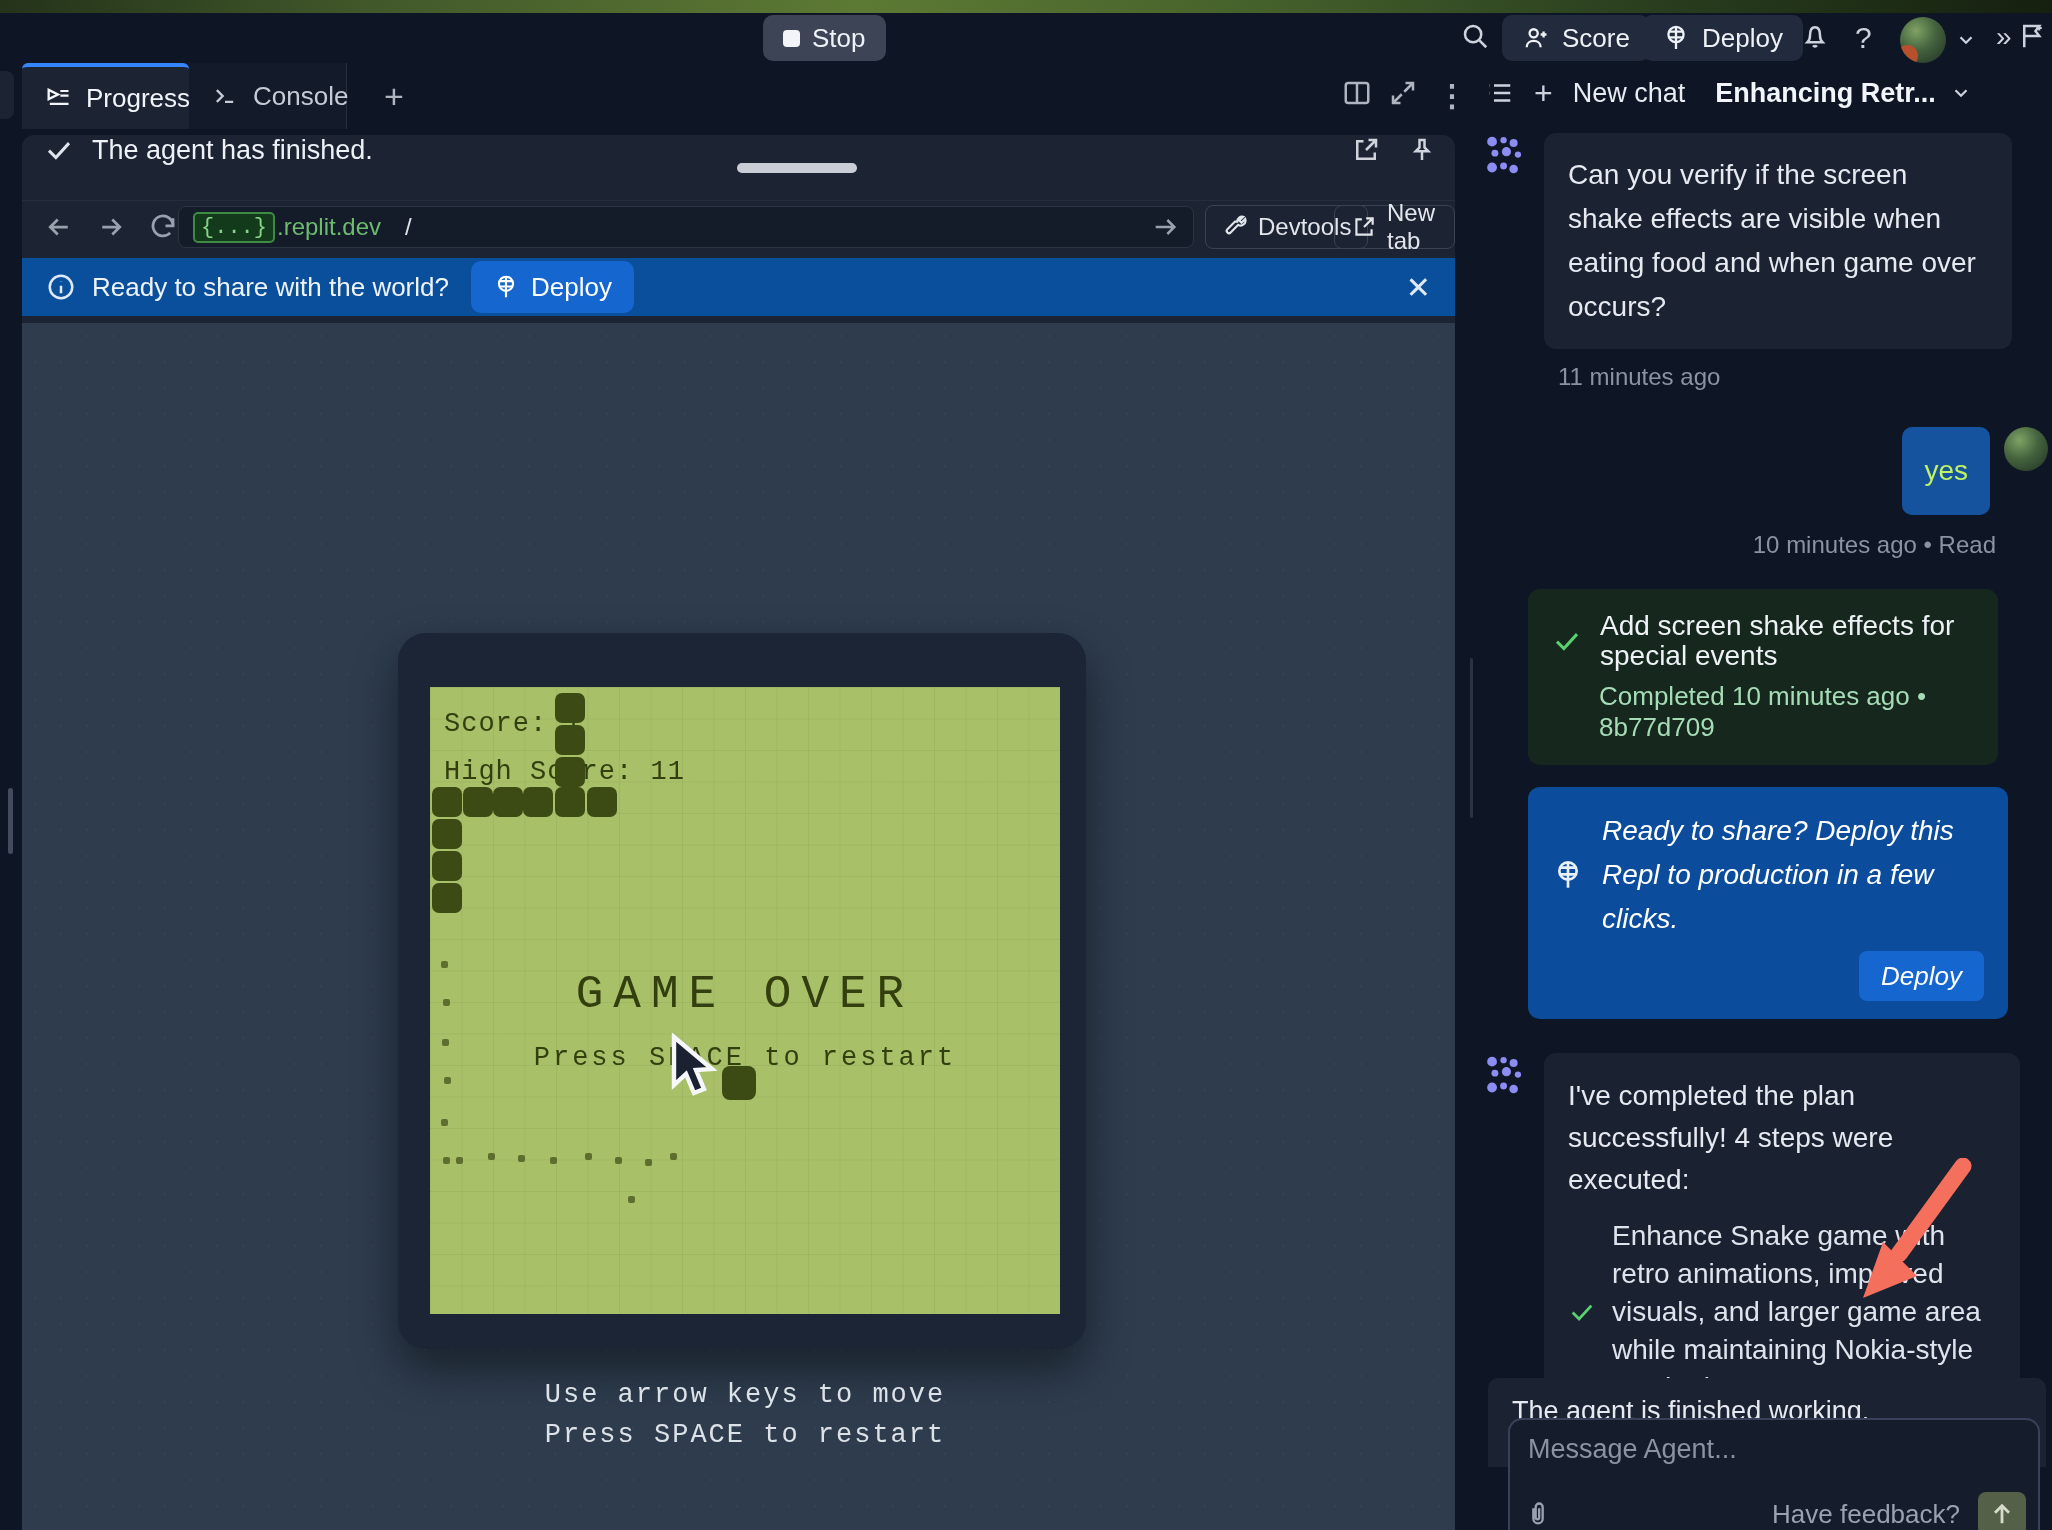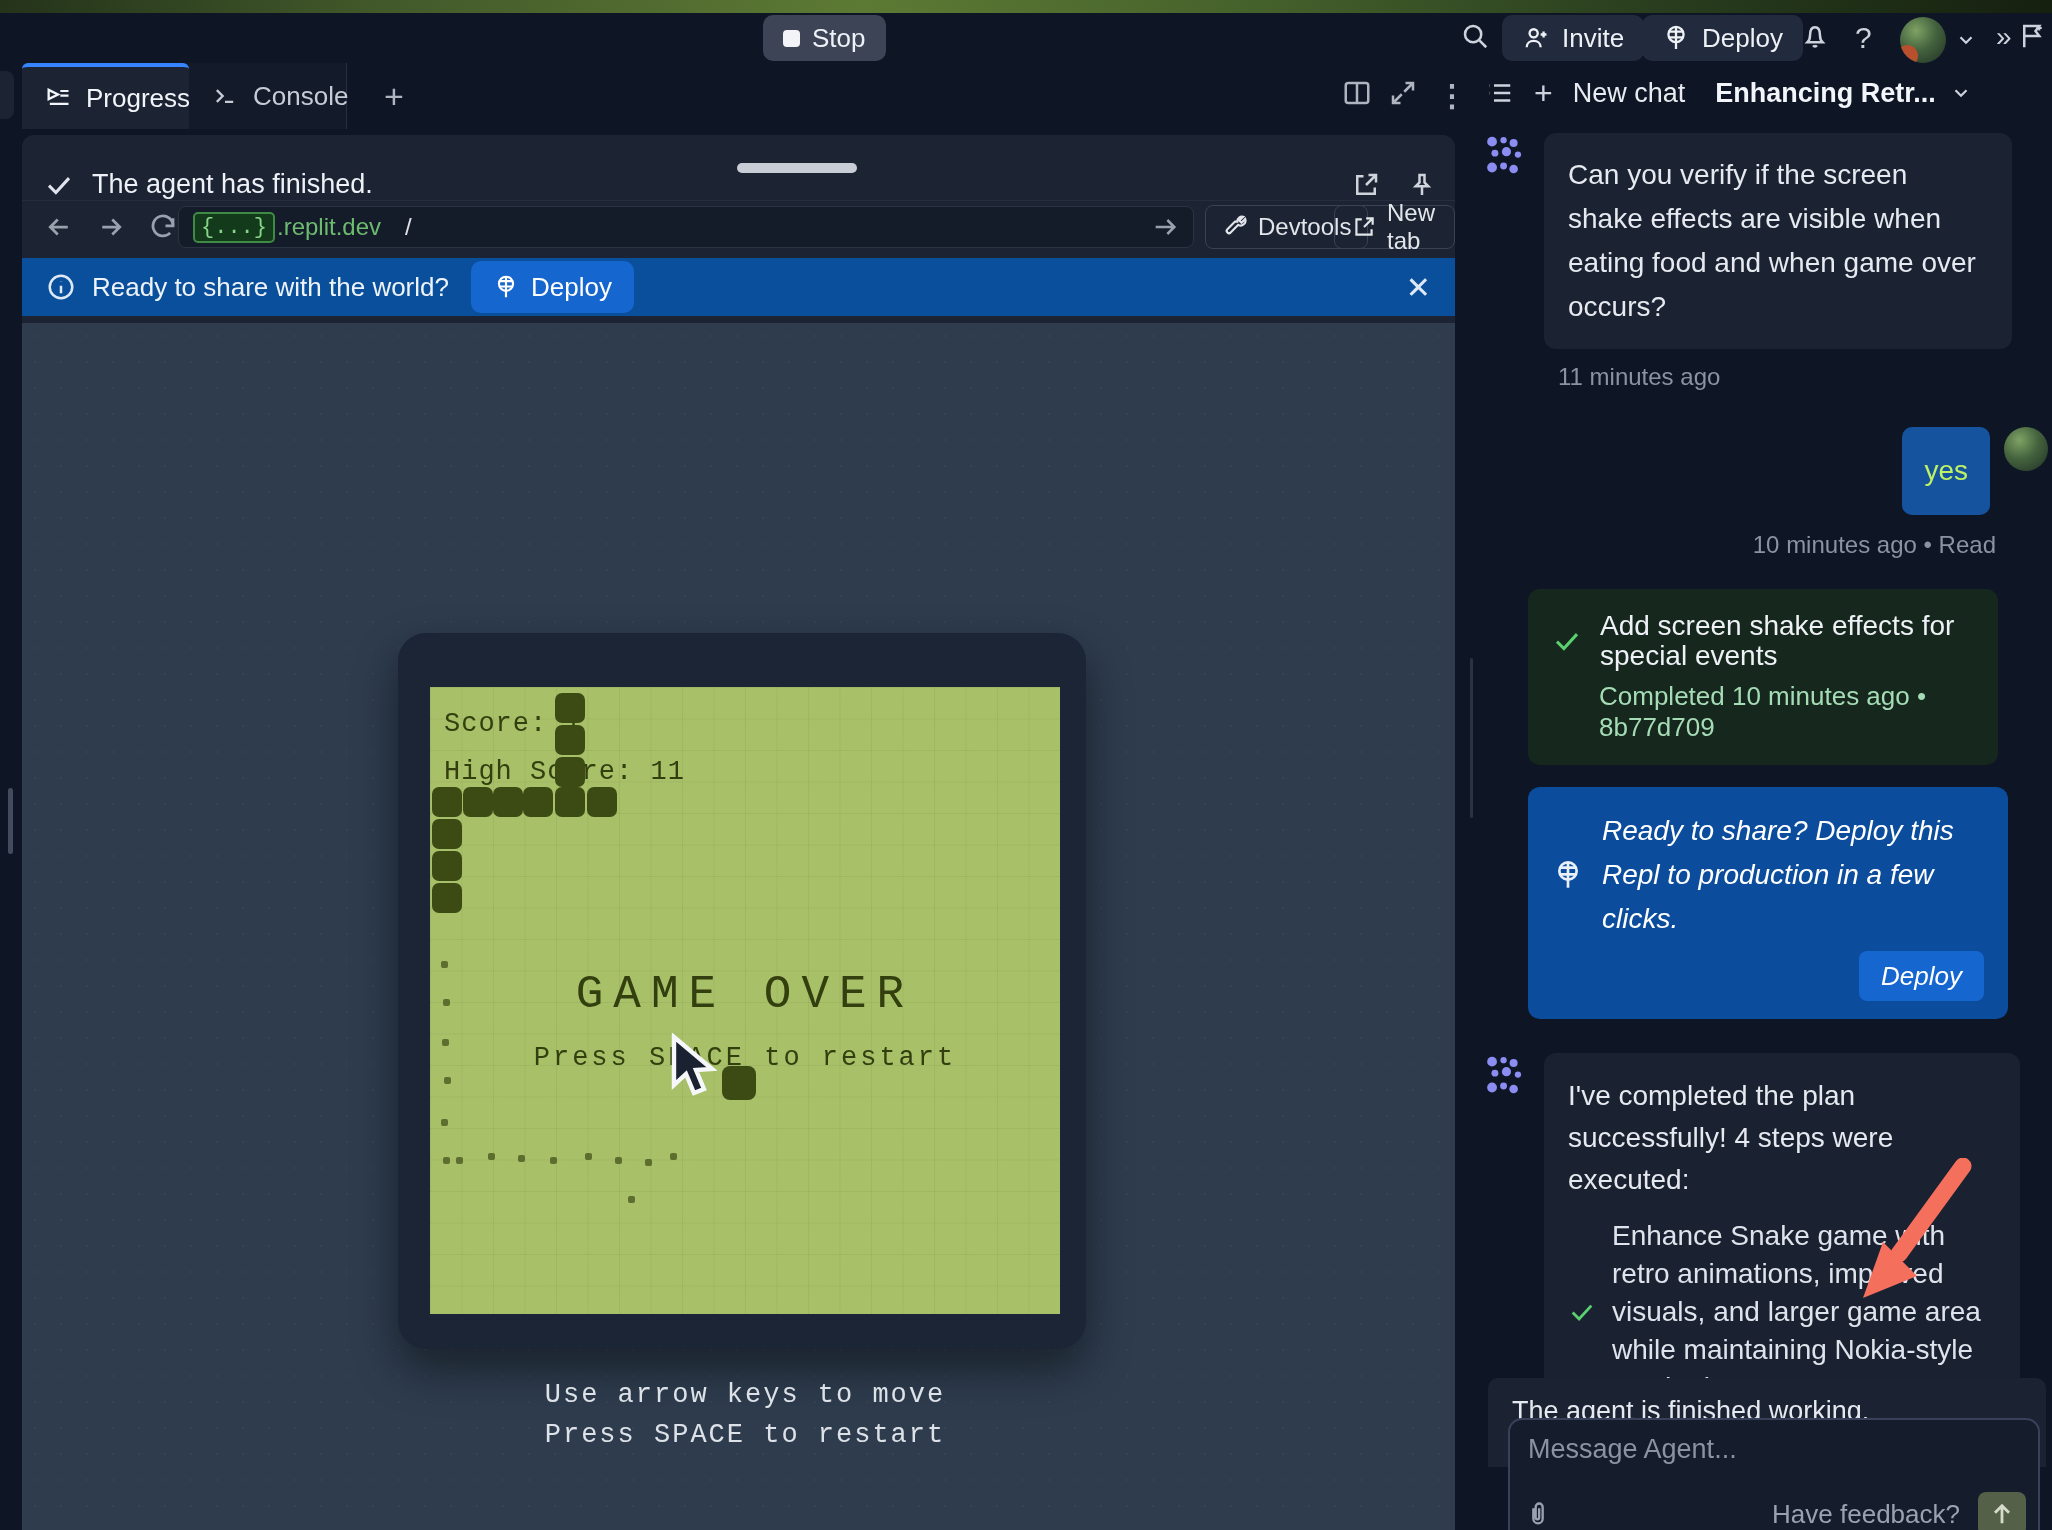--- a/index.html
+++ b/index.html
@@ -37,21 +37,21 @@
   #tab-console { left:167px; width:158px; background:#131a29; border-right:1px solid #27303f; }
   #tab-add { left:340px; width:56px; color:#aeb4c0; }
   #left-rail { position:absolute; left:0; top:63px; width:20px; height:1467px; background:#0e1525; }
   #left-rail .nub { position:absolute; left:0; top:8px; width:14px; height:48px; background:#1c2333; border-radius:0 8px 8px 0; }
   #left-rail .grip { position:absolute; left:8px; top:725px; width:5px; height:66px; border-radius:3px; background:#434c5e; }
   .pane-icons { position:absolute; top:78px; color:#aeb4c0; cursor:pointer; }
 
   
   #pane { position:absolute; left:22px; top:135px; width:1433px; height:1395px;
     background:#1c2333; border-radius:12px 12px 0 0; overflow:hidden; }
-  #agent-bar { position:relative; height:66px; display:flex; align-items:flex-end;
+  #agent-bar { position:relative; height:66px; display:flex; align-items:flex-start;
     border-bottom:1px solid #252e3e; }
   #agent-bar .check { color:#dfe4ec; margin-left:22px; }
   #agent-bar .txt { margin-left:18px; font-size:27px; color:#eef1f6; }
   #agent-bar .grab { position:absolute; left:715px; top:28px; width:120px; height:10px;
     border-radius:5px; background:#c9ced6; cursor:grab; }
   #agent-bar .right-icos { position:absolute; right:18px; display:flex; gap:26px; color:#cfd4dc; }
 
   #url-row { position:relative; height:52px; display:flex; align-items:center; }
   #url-row .nav { color:#99a1ae; margin-left:22px; cursor:pointer; }
   #url-input { position:absolute; left:156px; top:5px; width:1016px; height:42px;
@@ -181,21 +181,21 @@
         </svg>
     </span>
     <div class="tb-btn" id="invite-btn">
       <span class="ico">
         <svg width="28" height="28" viewBox="0 0 24 24" fill="none" stroke="currentColor" stroke-width="2">
             <circle cx="10" cy="8" r="3.5"></circle>
             <path d="M4 20c0-3.5 2.7-5.5 6-5.5s6 2 6 5.5"></path>
             <path d="M18.5 6.5v5M16 9h5"></path>
           </svg>
       </span>
-      <span>Invite</span>
+      <span>Score</span>
     </div>
     <div class="tb-btn" id="deploy-btn-top">
       <span class="ico">
         <svg width="28" height="28" viewBox="0 0 24 24" fill="none" stroke="currentColor" stroke-width="2">
             <circle cx="12" cy="9" r="6.5"></circle>
             <path d="M12 2.5v13M5.8 6.5h12.4M5.8 11.5h12.4M12 15.5v6"></path>
           </svg>
       </span>
       <span>Deploy</span>
     </div>

